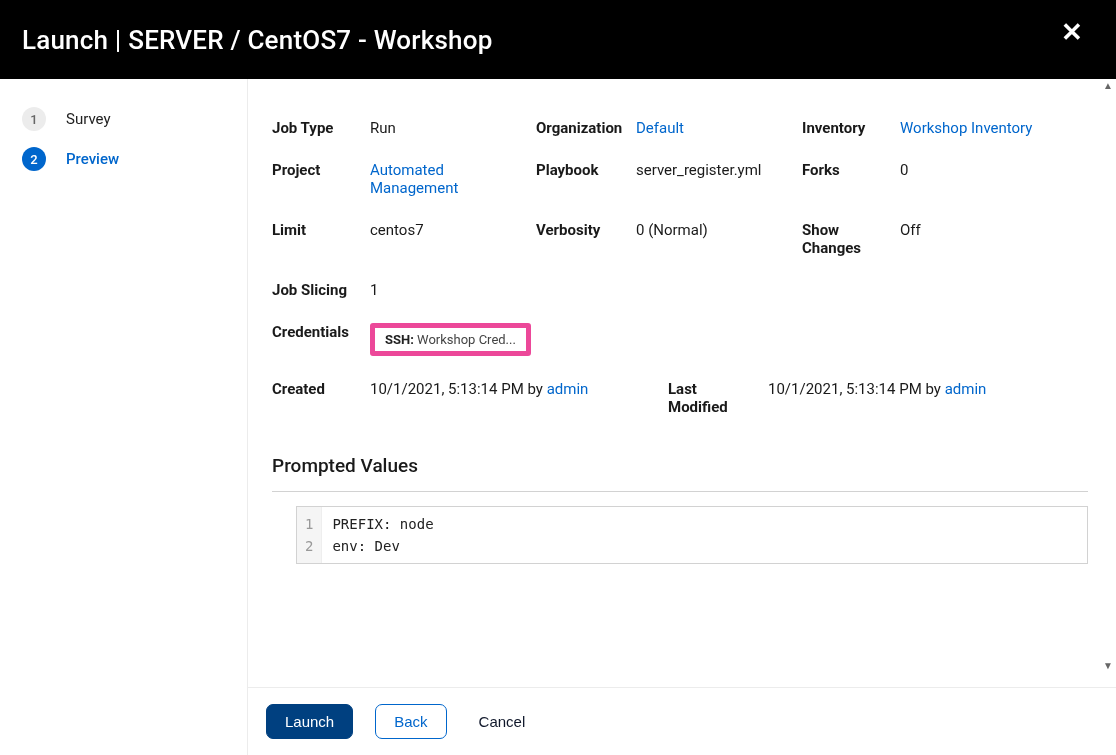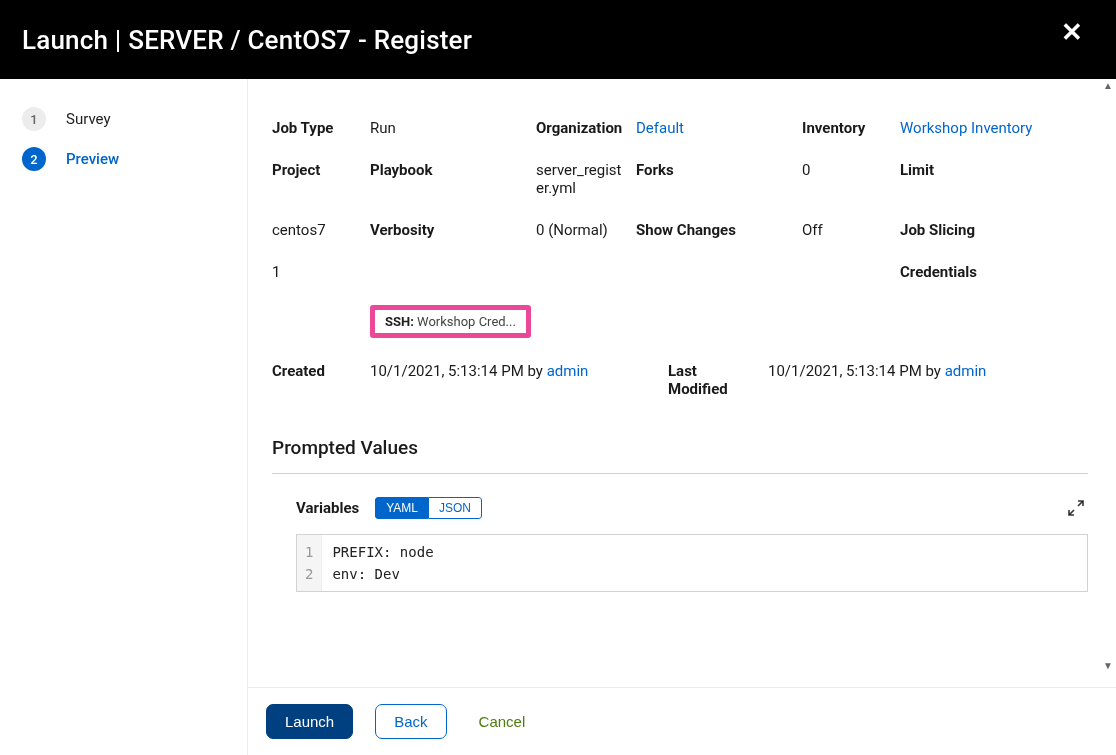--- a/index.html
+++ b/index.html
@@ -36,33 +36,33 @@
     .expand-btn svg { width: 16px; height: 16px; display: block; }
     .code-wrap { display: flex; border: 1px solid #d2d2d2; margin-top: 14px; font-family: "Menlo", "Consolas", monospace; font-size: 14px; margin-left: 24px; }
     .gutter { background: #f5f5f5; color: #999; text-align: right; padding: 6px 8px; user-select: none; border-right: 1px solid #eee; }
     .gutter div { line-height: 22px; }
     .code { padding: 6px 10px; flex: 1; color: #222; }
     .code div { line-height: 22px; white-space: pre; }
     .footer { border-top: 1px solid #ececec; padding: 16px 18px; display: flex; gap: 22px; align-items: center; background: #fff; }
     .btn { font-size: 15px; padding: 8px 18px; border-radius: 7px; cursor: pointer; }
     .btn-primary { background: #004080; color: #fff; border: 1px solid #004080; }
     .btn-secondary { background: #fff; color: #0066cc; border: 1px solid #0066cc; }
-    .btn-link { background: none; border: none; color: #4d7c0f; padding: 8px 10px; }
+    .btn-link { background: none; border: none; color: #0f172a; padding: 8px 10px; }
     .content-scroll::-webkit-scrollbar { width: 16px; }
     .content-scroll::-webkit-scrollbar-track { background: #f1f1f1; }
     .content-scroll::-webkit-scrollbar-thumb { background: #c1c1c1; }
     .scroll-arrow { position:absolute; right:2px; width:12px; height:12px; color:#666; font-size:10px; display:flex; align-items:center; justify-content:center; pointer-events:none; }
     .scroll-arrow.up { top:0; }
     .scroll-arrow.down { bottom:84px; }
   </style>
 </head>
 <body>
 
 <div class="dialog-header">
-  <h1>Launch | SERVER / CentOS7 - Register</h1>
+  <h1>Launch | SERVER / CentOS7 - Workshop</h1>
   <button class="close-btn">
     <span>✕</span>
   </button>
 </div>
 
 <div class="dialog-body">
   <div class="wizard-nav">
     <div class="wizard-step">
       <span class="step-num">1</span>
       <span class="step-label">Survey</span>
@@ -78,20 +78,21 @@
     <div class="content-scroll">
       <div class="details-grid">
         <div class="dlabel">Job Type</div>
         <div class="dval">Run</div>
         <div class="dlabel">Organization</div>
         <div class="dval"><a class="link">Default</a></div>
         <div class="dlabel">Inventory</div>
         <div class="dval"><a class="link">Workshop Inventory</a></div>
 
         <div class="dlabel">Project</div>
+        <div class="dval"><a class="link">Automated Management</a></div>
         <div class="dlabel">Playbook</div>
         <div class="dval">server_register.yml</div>
         <div class="dlabel">Forks</div>
         <div class="dval">0</div>
 
         <div class="dlabel">Limit</div>
         <div class="dval">centos7</div>
         <div class="dlabel">Verbosity</div>
         <div class="dval">0 (Normal)</div>
         <div class="dlabel">Show Changes</div>
@@ -124,32 +125,20 @@
             <span>10/1/2021, 5:13:14 PM</span>
             <span>by</span>
             <a class="link">admin</a>
           </div>
         </div>
       </div>
 
       <h2 class="prompted-h">Prompted Values</h2>
       <div class="divider"></div>
 
-      <div class="vars-row">
-        <span class="vars-label">Variables</span>
-        <div class="toggle-group">
-          <button class="toggle-btn active">YAML</button>
-          <button class="toggle-btn">JSON</button>
-        </div>
-        <button class="expand-btn">
-          <svg viewBox="0 0 16 16" fill="none" stroke="currentColor" stroke-width="1.6">
-            <path d="M10 1h5v5M6 15H1v-5M15 1l-5 5M1 15l5-5"></path>
-          </svg>
-        </button>
-      </div>
 
       <div class="code-wrap">
         <div class="gutter">
           <div>1</div>
           <div>2</div>
         </div>
         <div class="code">
           <div>PREFIX: node</div>
           <div>env: Dev</div>
         </div>

